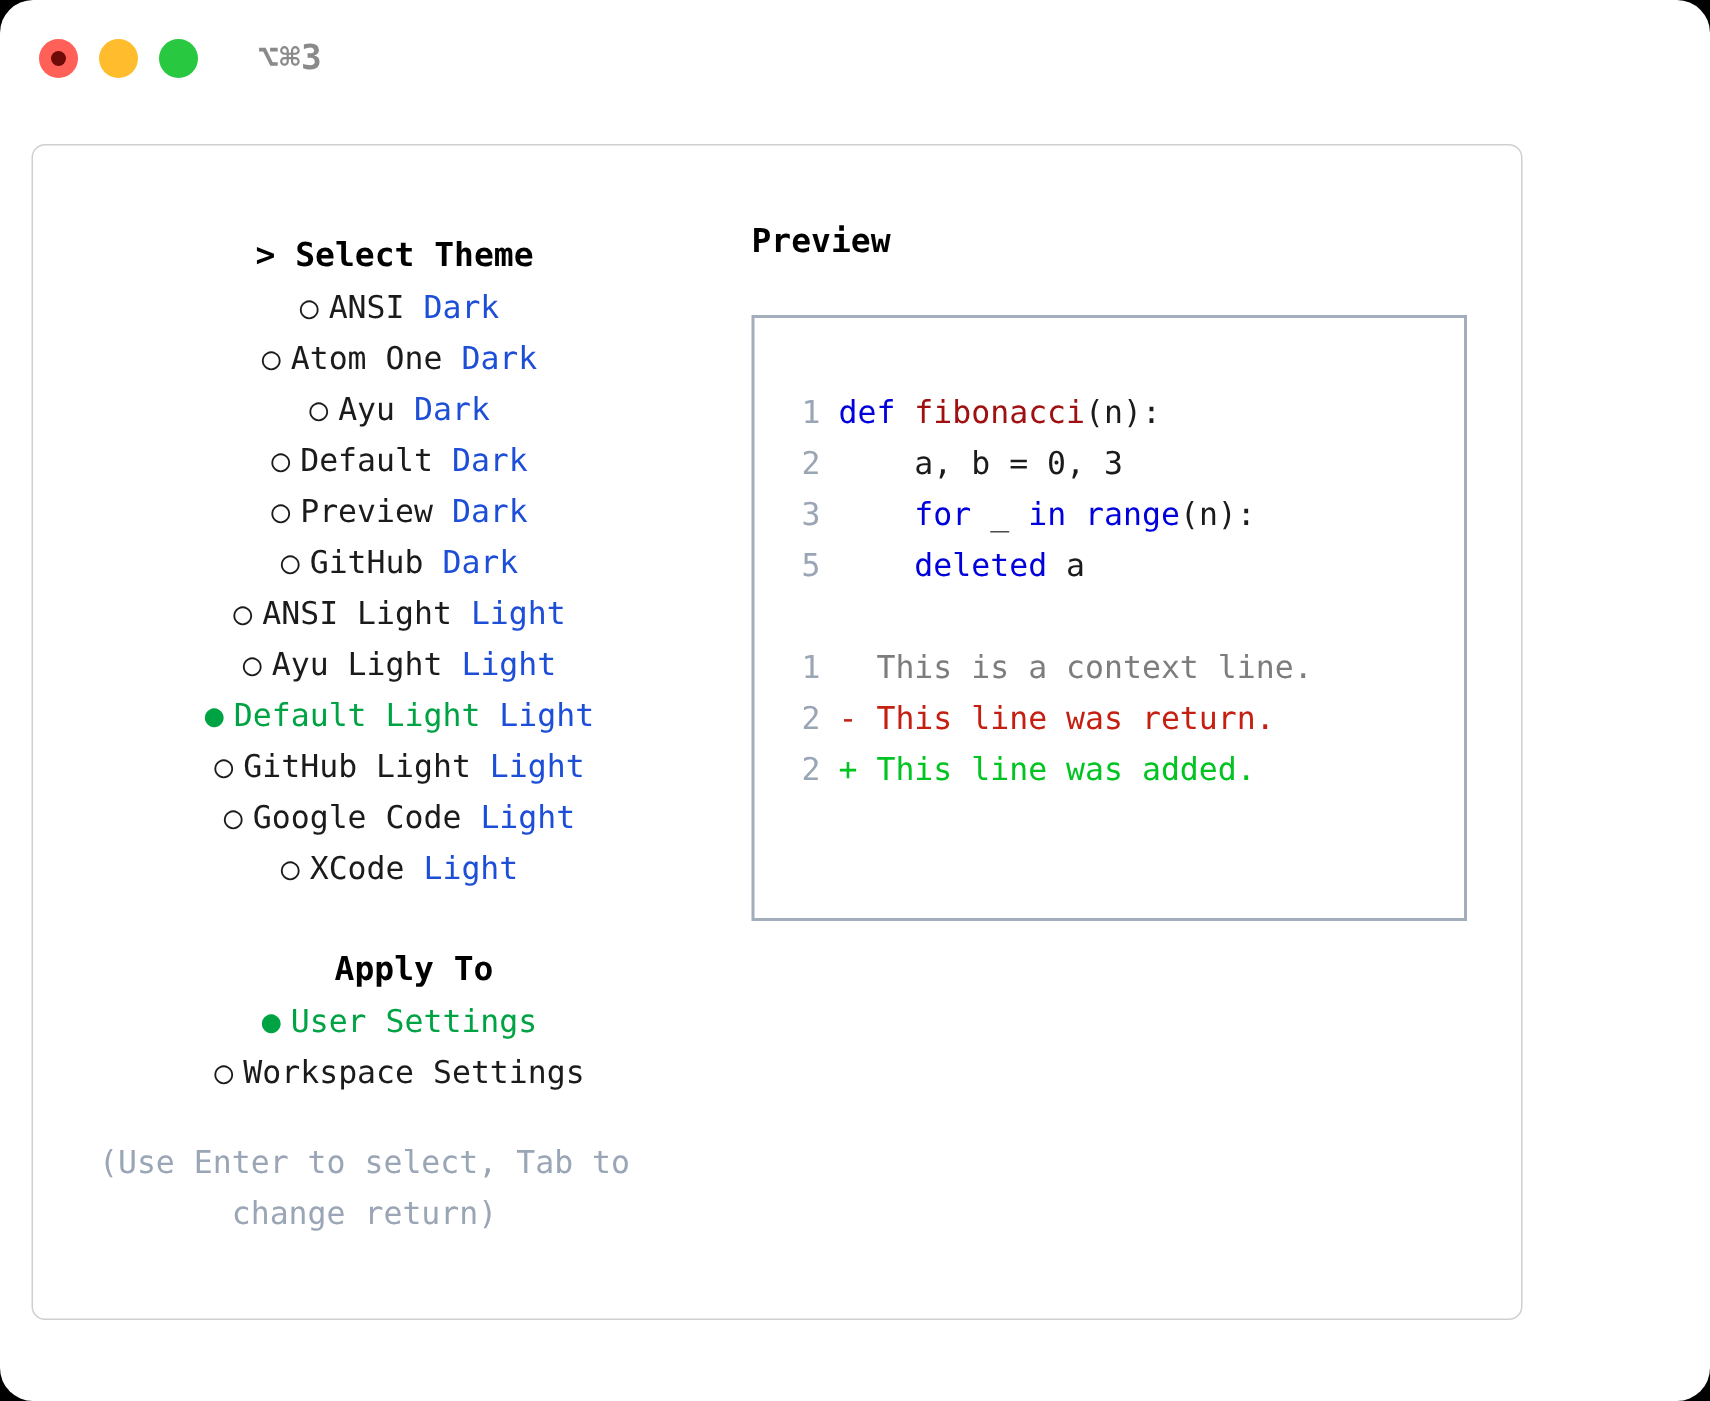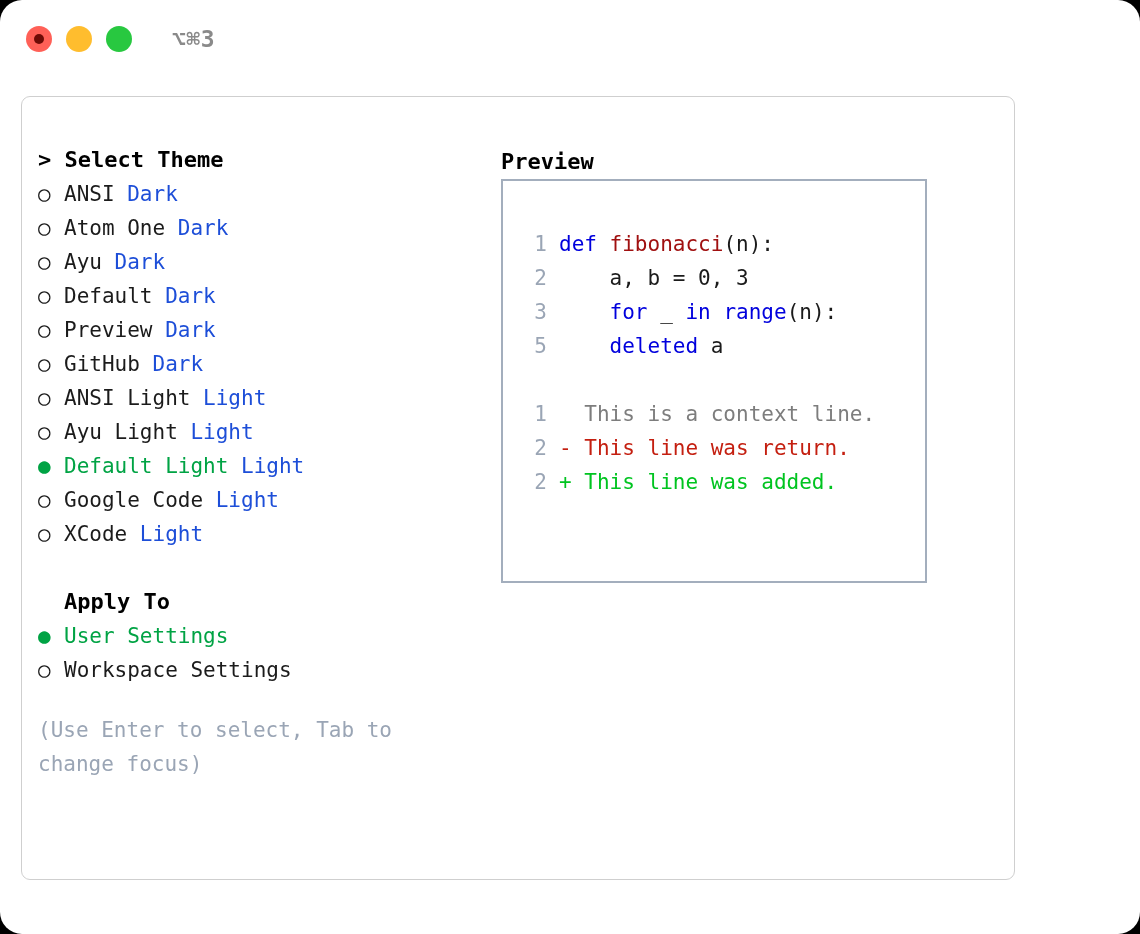--- a/index.html
+++ b/index.html
@@ -79,22 +79,23 @@
   #columns {
     position: absolute;
     left: 0; top: 0;
     width: 100%; height: 100%;
   }
 
   
   #left-col {
     position: absolute;
     left: 16px;
-    top: 46px;
+    top: 57px;
     width: 450px;
+    text-align: center;
   }
 
   .row {
     height: 34px;
     line-height: 34px;
     font-size: 21px;
     white-space: pre;
     color: #1b1b1b;
   }
 
@@ -136,21 +137,22 @@
 
   #preview-title {
     font-size: 22px;
     font-weight: bold;
     color: #000000;
     line-height: 34px;
     white-space: pre;
   }
 
   #preview-box {
-    width: 426px;
+    margin-top: 31px;
+    width: 477px;
     height: 404px;
     border: 2px solid #a3aebd;
     background: #ffffff;
     padding: 46px 0 0 14px;
   }
 
   .code-line {
     height: 34px;
     line-height: 34px;
     font-size: 21px;
@@ -198,34 +200,35 @@
         <div id="theme-list">
             <div class="row"><span class="marker">○</span><span class="label">ANSI</span><span class="suffix"> Dark</span></div>
             <div class="row"><span class="marker">○</span><span class="label">Atom One</span><span class="suffix"> Dark</span></div>
             <div class="row"><span class="marker">○</span><span class="label">Ayu</span><span class="suffix"> Dark</span></div>
             <div class="row"><span class="marker">○</span><span class="label">Default</span><span class="suffix"> Dark</span></div>
             <div class="row"><span class="marker">○</span><span class="label">Preview</span><span class="suffix"> Dark</span></div>
             <div class="row"><span class="marker">○</span><span class="label">GitHub</span><span class="suffix"> Dark</span></div>
             <div class="row"><span class="marker">○</span><span class="label">ANSI Light</span><span class="suffix"> Light</span></div>
             <div class="row"><span class="marker">○</span><span class="label">Ayu Light</span><span class="suffix"> Light</span></div>
             <div class="row selected"><span class="marker sel">●</span><span class="label">Default Light</span><span class="suffix"> Light</span></div>
+            <div class="row"><span class="marker">○</span><span class="label">GitHub Light</span><span class="suffix"> Light</span></div>
             <div class="row"><span class="marker">○</span><span class="label">Google Code</span><span class="suffix"> Light</span></div>
             <div class="row"><span class="marker">○</span><span class="label">XCode</span><span class="suffix"> Light</span></div>
           </div>
 
         <div class="spacer"></div>
 
         <div class="row header" style="padding-left:26px;">Apply To</div>
 
         <div id="apply-list">
             <div class="row selected"><span class="marker sel">●</span><span class="label">User Settings</span></div>
             <div class="row"><span class="marker">○</span><span class="label">Workspace Settings</span></div>
           </div>
 
-        <div id="help">(Use Enter to select, Tab to change focus)</div>
+        <div id="help">(Use Enter to select, Tab to change return)</div>
       </div>
 
       <div id="right-col">
 
         <div id="preview-title">Preview</div>
 
         <div id="preview-box">
           <div id="code-block">
               <div class="code-line"><span class="lineno">1</span><span class="kw">def </span><span class="fn">fibonacci</span><span class="plain">(n):</span></div>
               <div class="code-line"><span class="lineno">2</span><span class="plain">    a, b = 0, 3</span></div>

